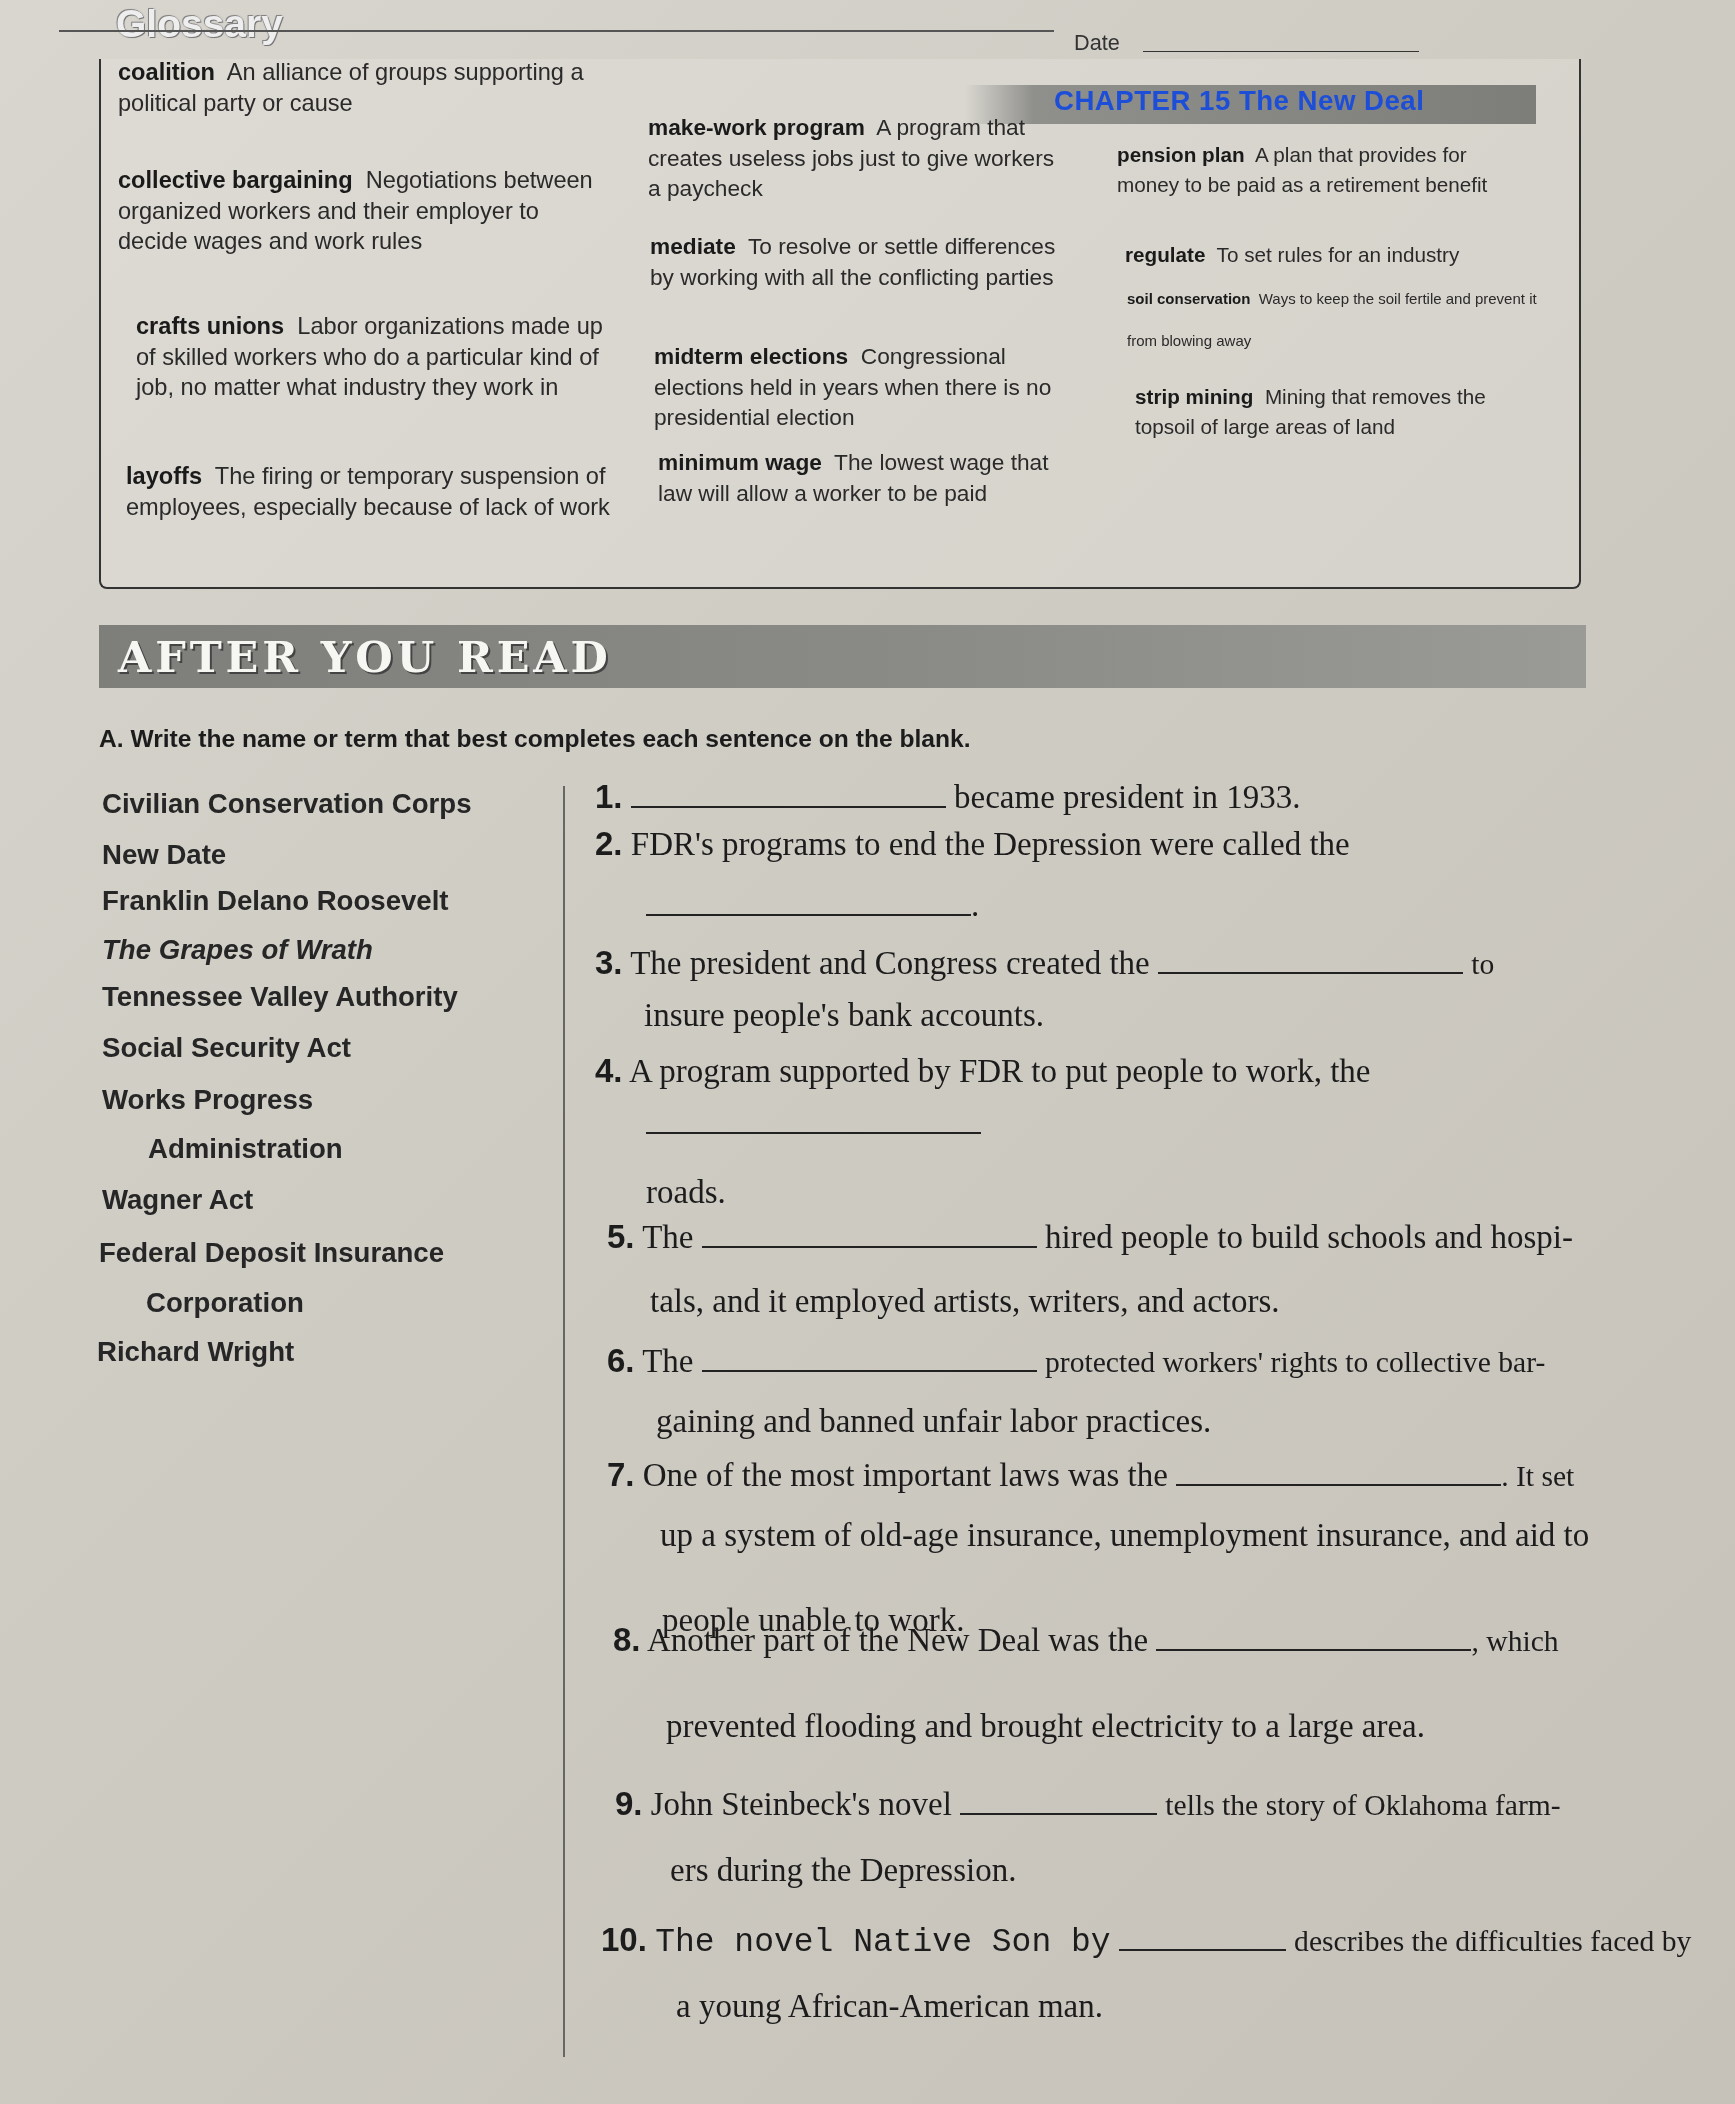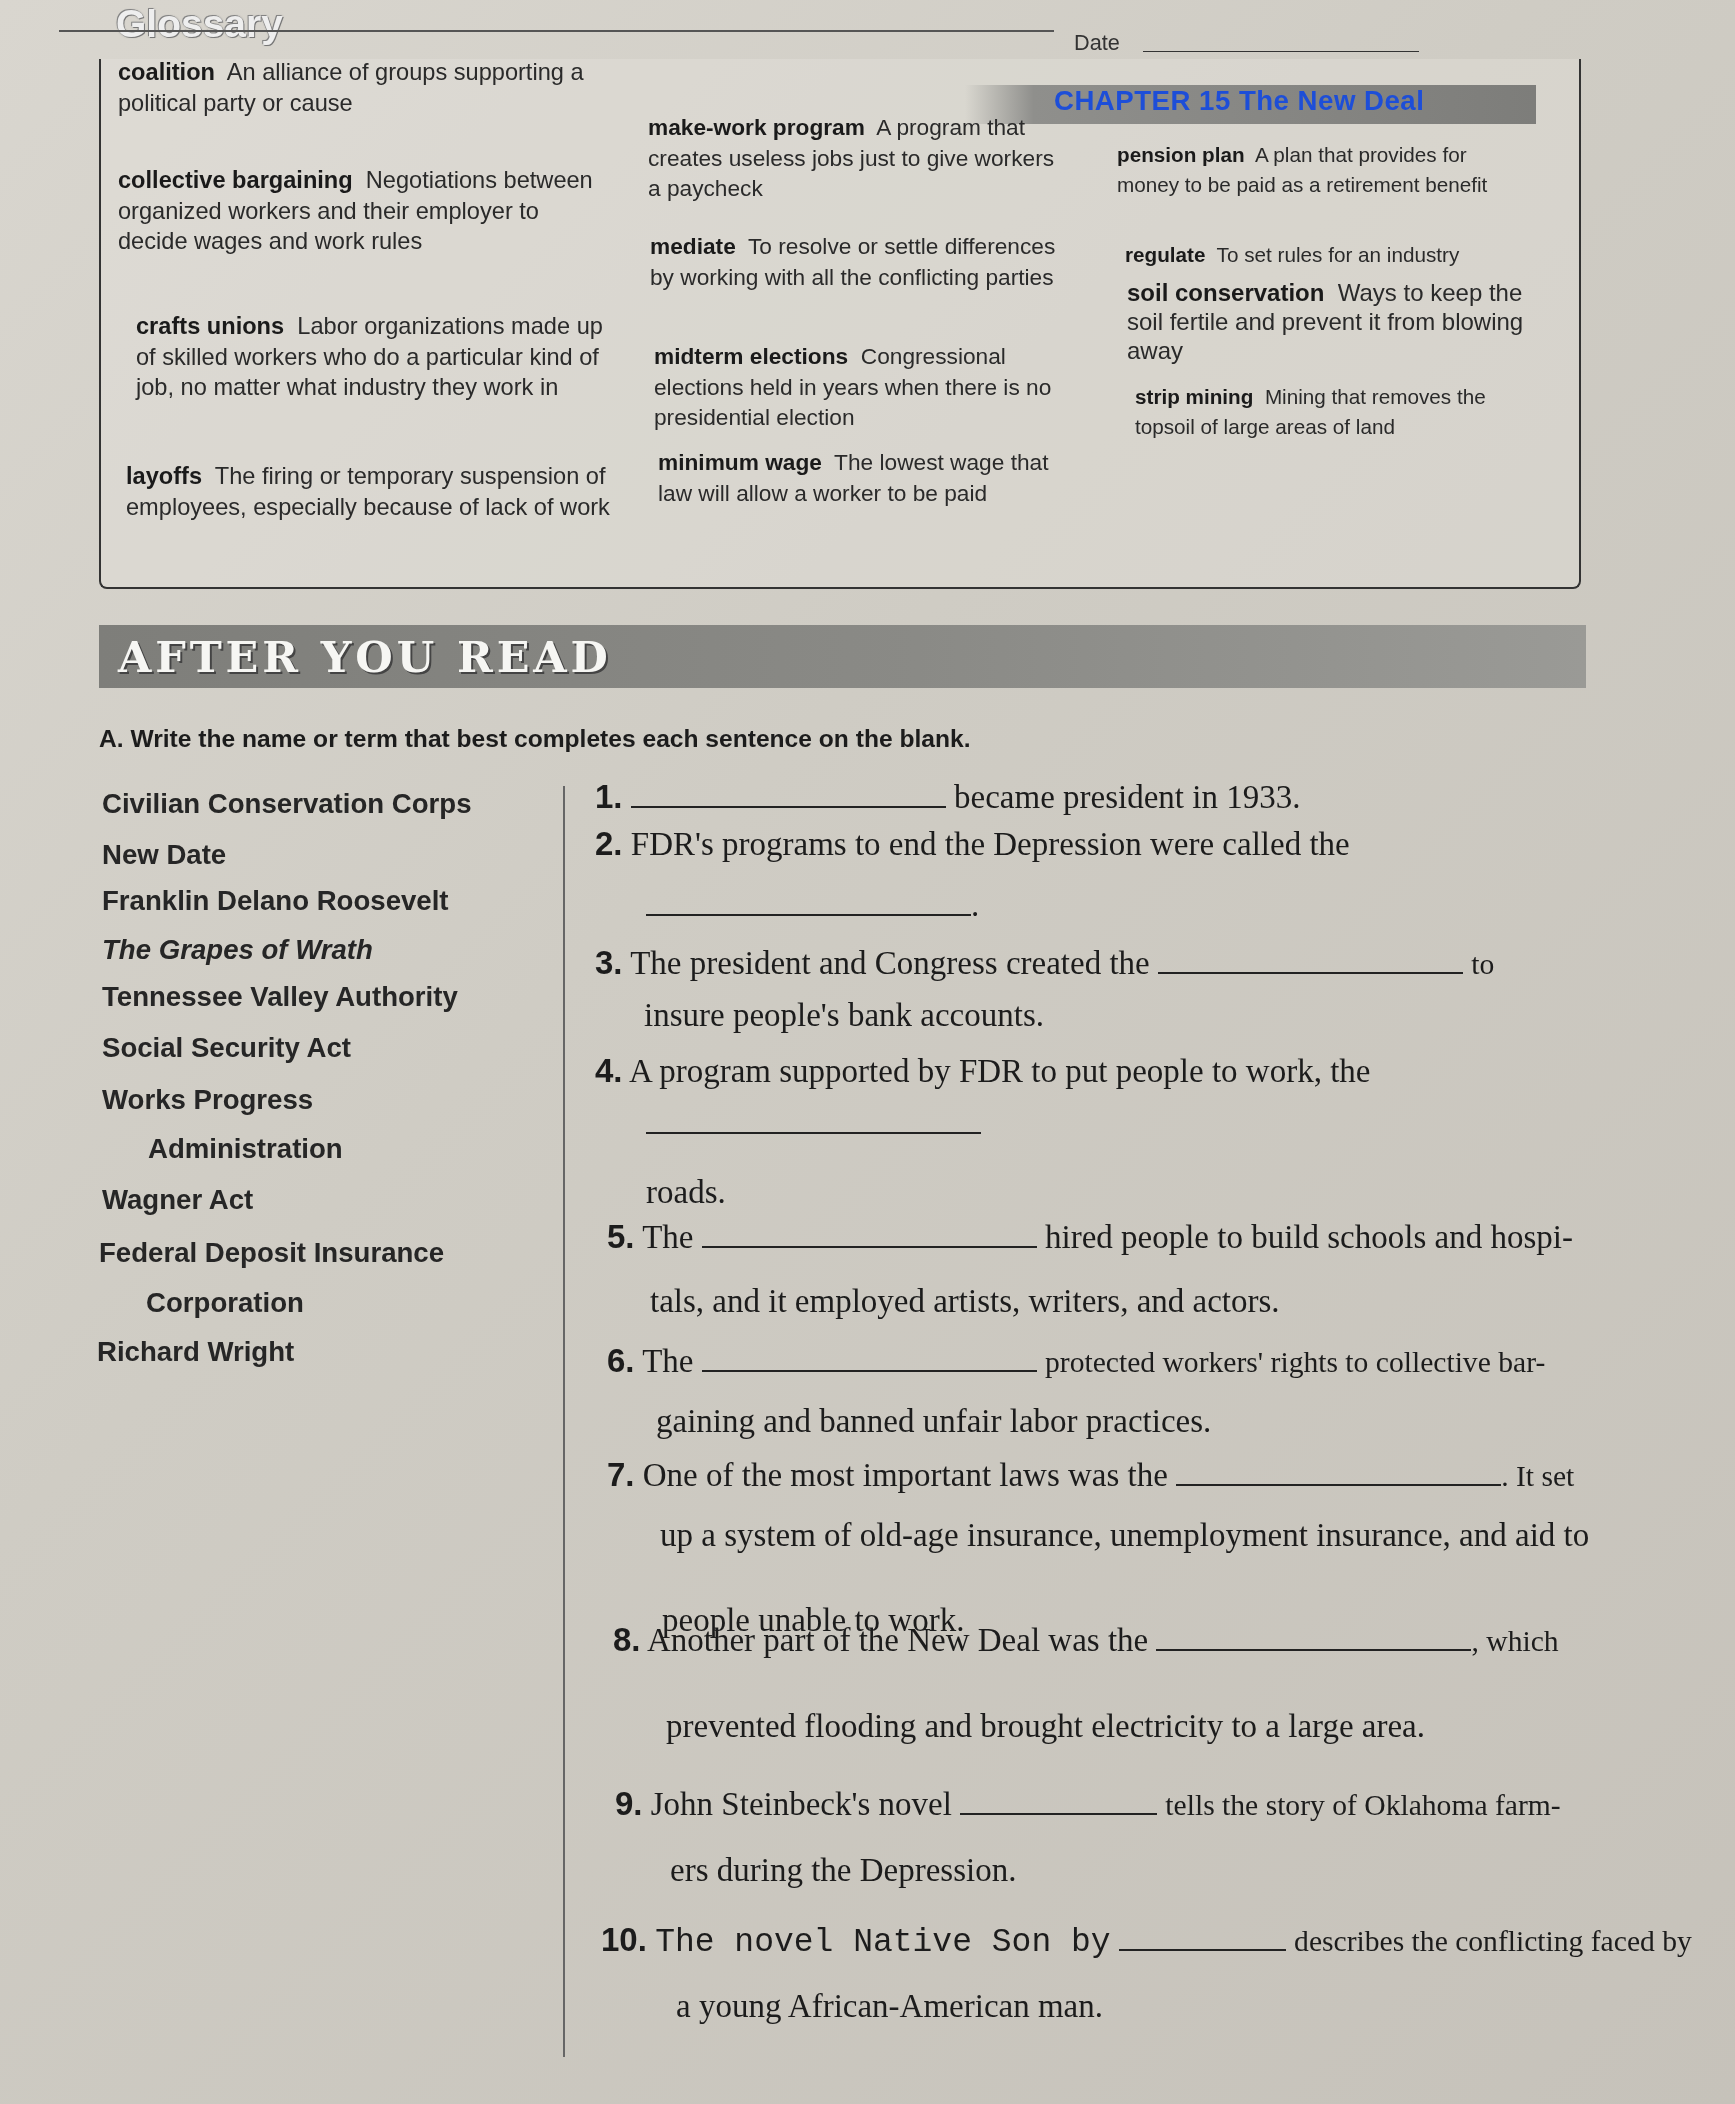--- a/index.html
+++ b/index.html
@@ -93,21 +93,21 @@
 </div>
 
 <div class="abs term-block" style="left:1117px; top:140px; width:414px; font-size:20.7px; line-height:29.6px;">
   <b>pension plan</b>&nbsp;
   <span>A plan that provides for money to be paid as a retirement benefit</span>
 </div>
 <div class="abs term-block" style="left:1125px; top:240px; width:414px; font-size:20.7px;">
   <b>regulate</b>&nbsp;
   <span>To set rules for an industry</span>
 </div>
-<div class="abs term-block" style="left:1127px; top:278px; width:414px; font-size:24px; line-height:29px;">
+<div class="abs term-block" style="left:1127px; top:278px; width:414px; font-size:15px; line-height:42px;">
   <b>soil conservation</b>&nbsp;
   <span>Ways to keep the soil fertile and prevent it from blowing away</span>
 </div>
 <div class="abs term-block" style="left:1135px; top:382px; width:414px; font-size:20.7px; line-height:29.6px;">
   <b>strip mining</b>&nbsp;
   <span>Mining that removes the topsoil of large areas of land</span>
 </div>
 
 <div class="abs air-banner"></div>
 <div class="abs air-text">AFTER YOU READ</div>
@@ -195,16 +195,16 @@
   <span>John Steinbeck's novel</span>
   <span class="blank" style="width:197px;"></span>
   <span class="small-note">tells the story of Oklahoma farm-</span>
 </div>
 <div class="abs sent" style="left:670px; top:1852px;">ers during the Depression.</div>
 
 <div class="abs sent" style="left:601px; top:1921px;">
   <span class="num">10.</span>
   <span style="font-style:normal;font-family:Liberation Mono, monospace;">The novel Native Son by</span>
   <span class="blank" style="width:167px;"></span>
-  <span class="small-note">describes the conflicting faced by</span>
+  <span class="small-note">describes the difficulties faced by</span>
 </div>
 <div class="abs sent" style="left:676px; top:1988px;">a young African-American man.</div>
 
 
 </body></html>

